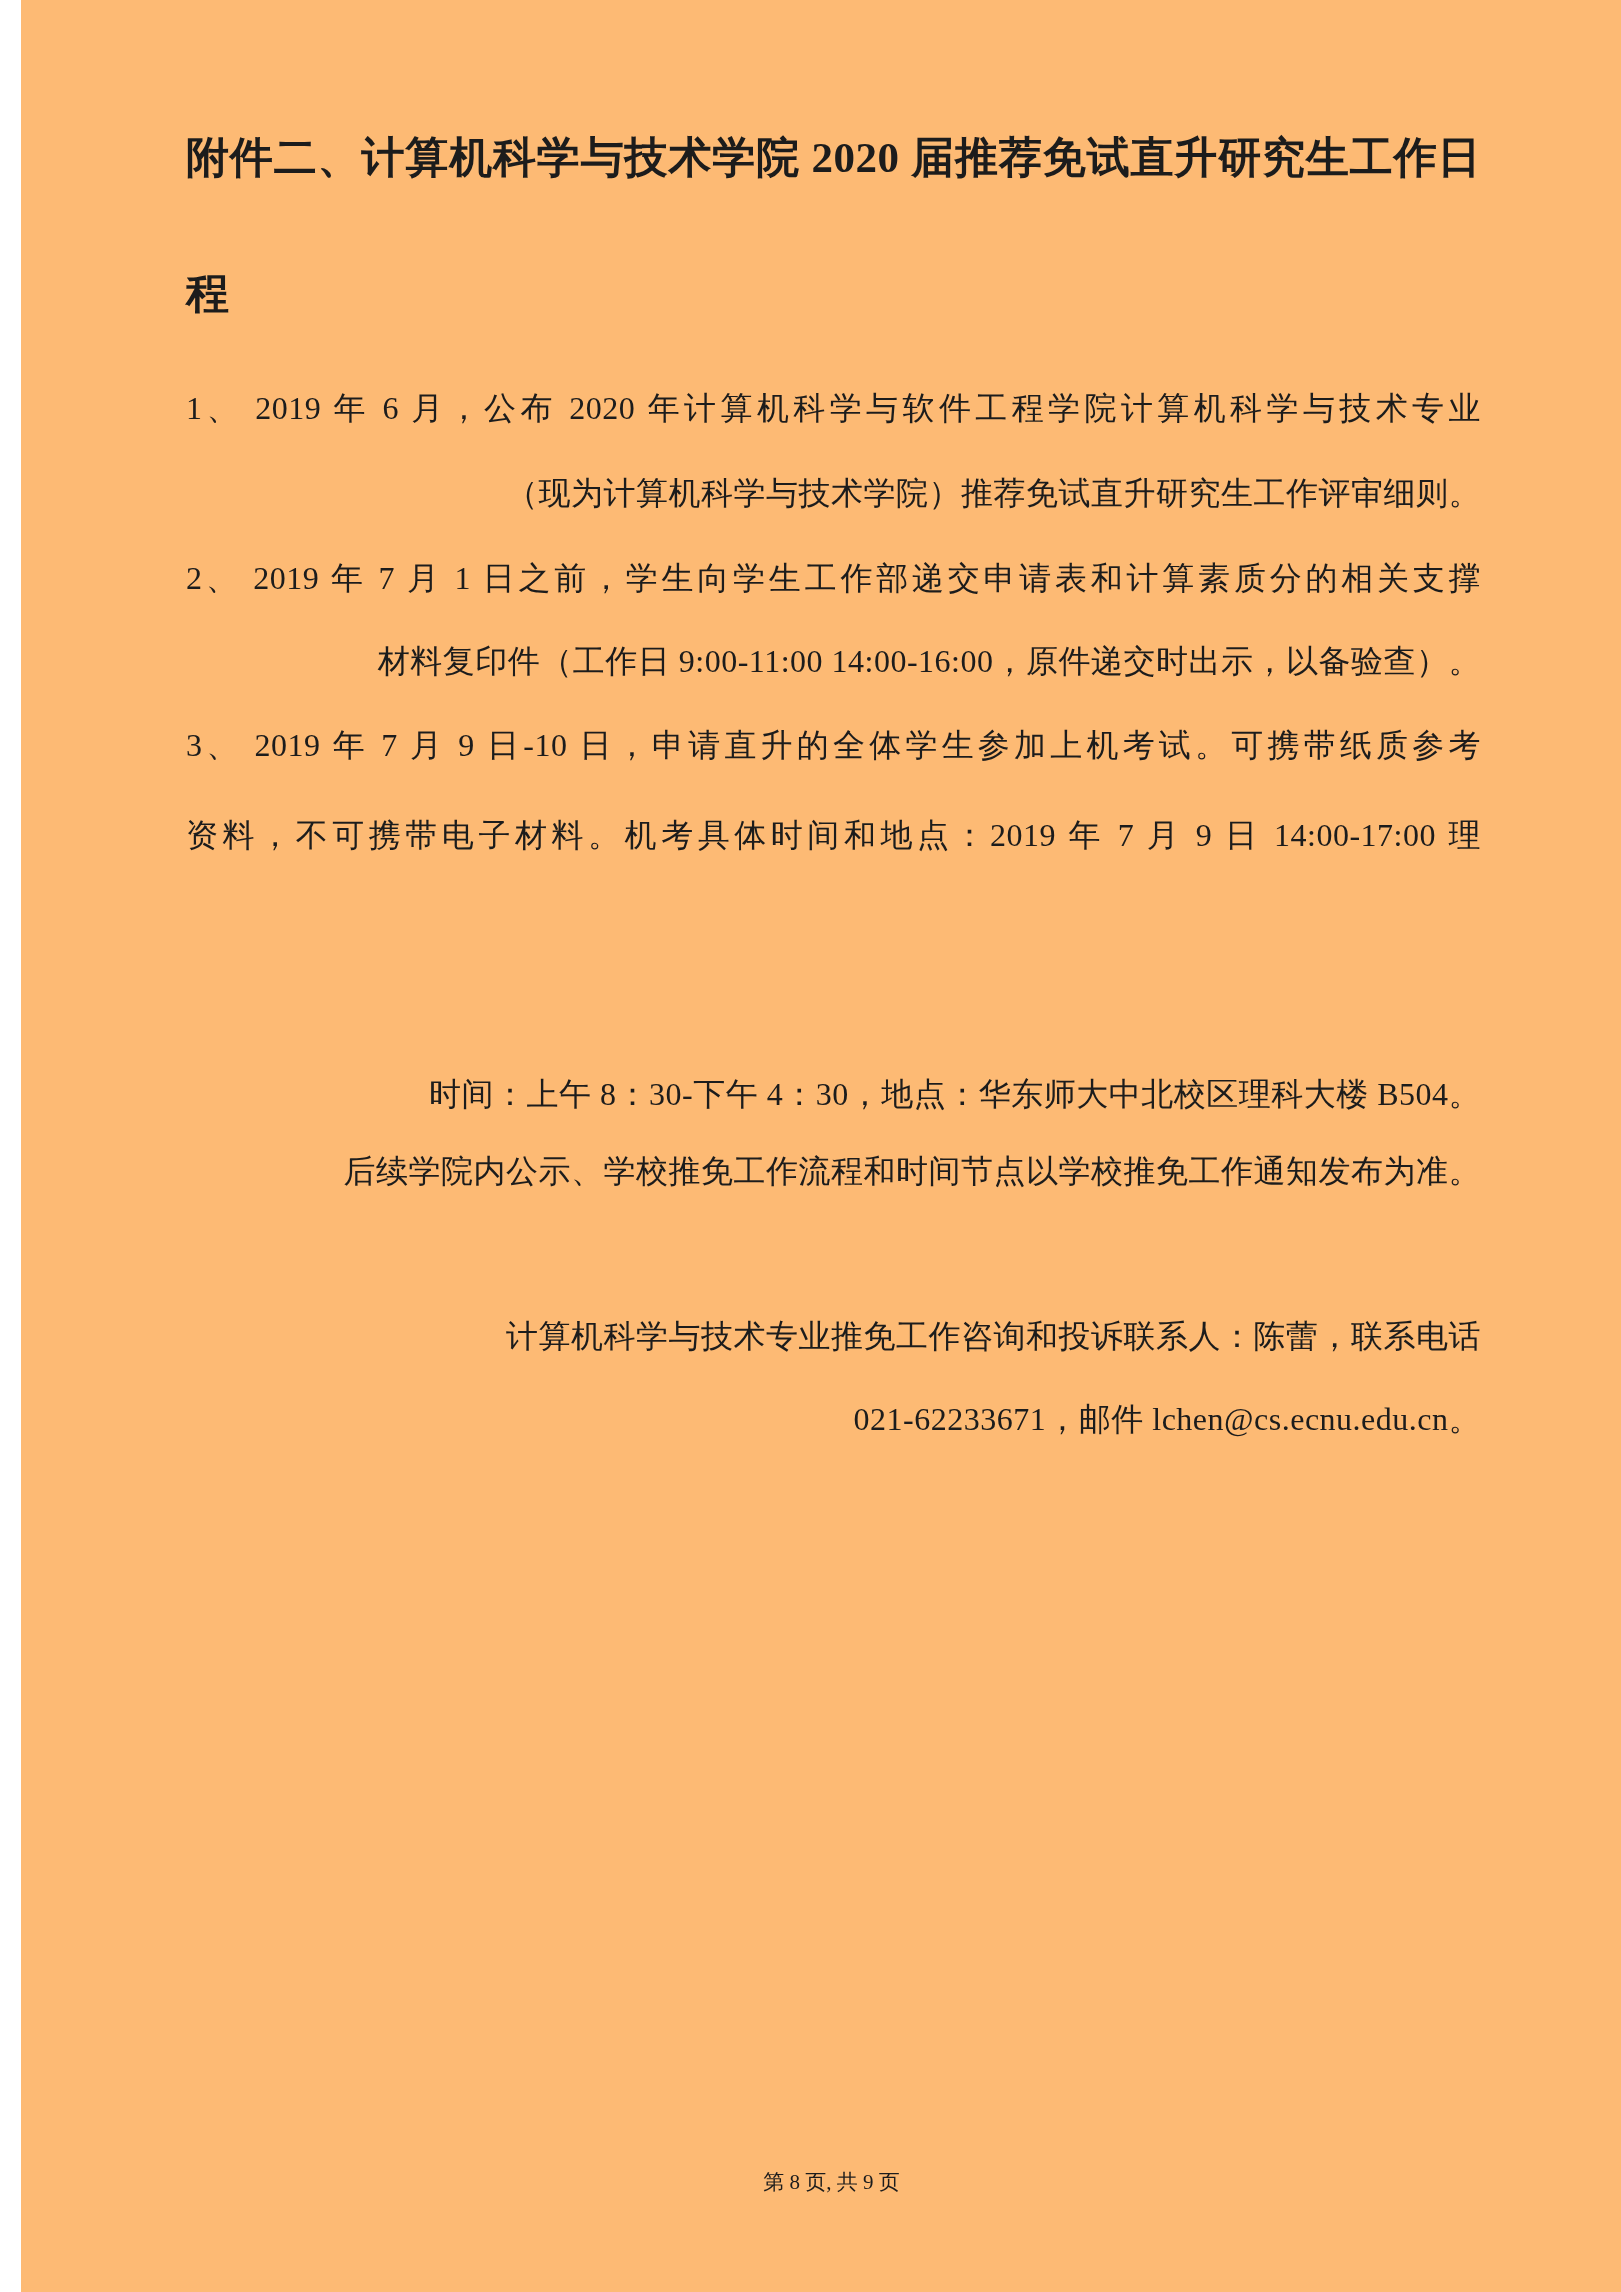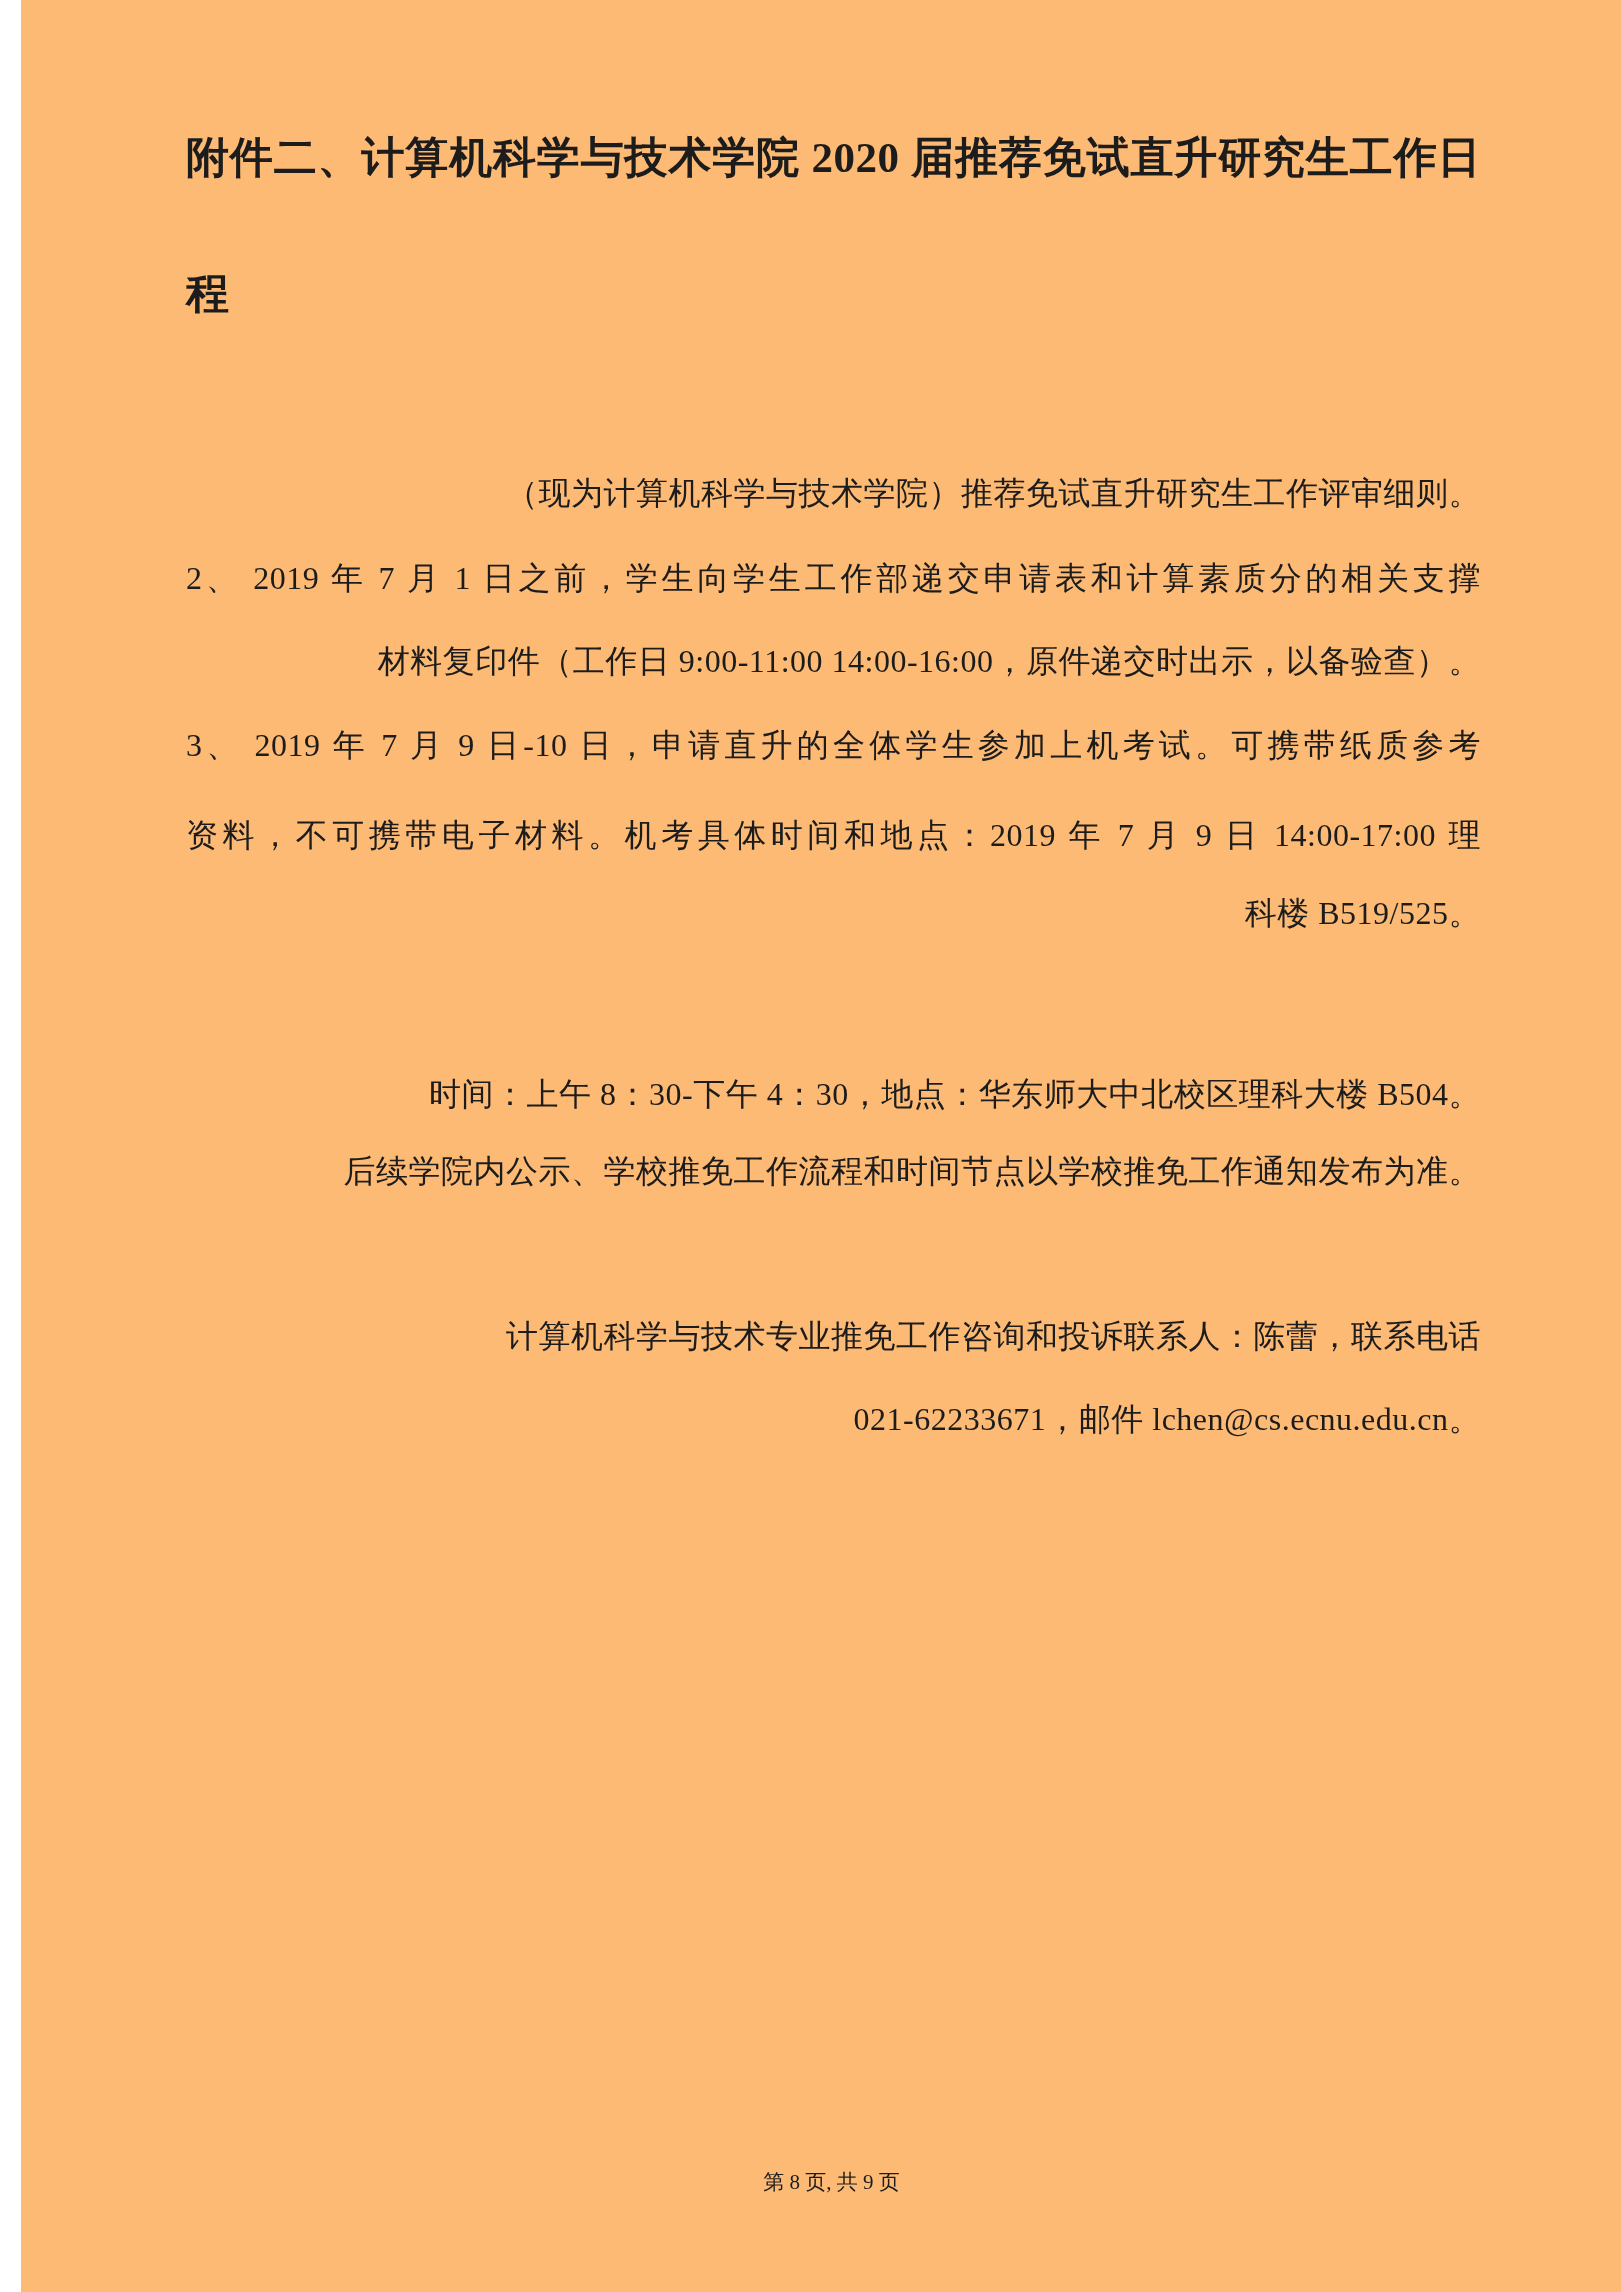--- a/index.html
+++ b/index.html
@@ -56,28 +56,28 @@
   }
 </style>
 </head>
 <body>
 
 <div class="page">
 
   <div class="title-line full" style="top:132px">附件二、计算机科学与技术学院 2020 届推荐免试直升研究生工作日</div>
   <div class="title-line" style="top:268px">程</div>
 
+  <div class="doc-line full" style="top:388px">1、 2019 年 6 月，公布 2020 年计算机科学与软件工程学院计算机科学与技术专业</div>
   <div class="doc-line" style="top:473px">（现为计算机科学与技术学院）推荐免试直升研究生工作评审细则。</div>
 
   <div class="doc-line full" style="top:558px">2、 2019 年 7 月 1 日之前，学生向学生工作部递交申请表和计算素质分的相关支撑</div>
   <div class="doc-line" style="top:641px">材料复印件（工作日 9:00-11:00 14:00-16:00，原件递交时出示，以备验查）。</div>
 
   <div class="doc-line full" style="top:725px">3、 2019 年 7 月 9 日-10 日，申请直升的全体学生参加上机考试。可携带纸质参考</div>
   <div class="doc-line full" style="top:815px">资料，不可携带电子材料。机考具体时间和地点：2019 年 7 月 9 日 14:00-17:00 理</div>
-  <div class="doc-line" style="top:893px">科楼 B519/525。</div>
 
   <div class="doc-line" style="top:1074px">时间：上午 8：30-下午 4：30，地点：华东师大中北校区理科大楼 B504。</div>
 
   <div class="doc-line" style="top:1316px">计算机科学与技术专业推免工作咨询和投诉联系人：陈蕾，联系电话</div>
 
   <div class="doc-line" style="top:1151px">后续学院内公示、学校推免工作流程和时间节点以学校推免工作通知发布为准。</div>
   <div class="doc-line" style="top:1399px">021-62233671，邮件 lchen@cs.ecnu.edu.cn。</div>
 
   <div class="page-footer" style="top:2170px">第 8 页, 共 9 页</div>
 

